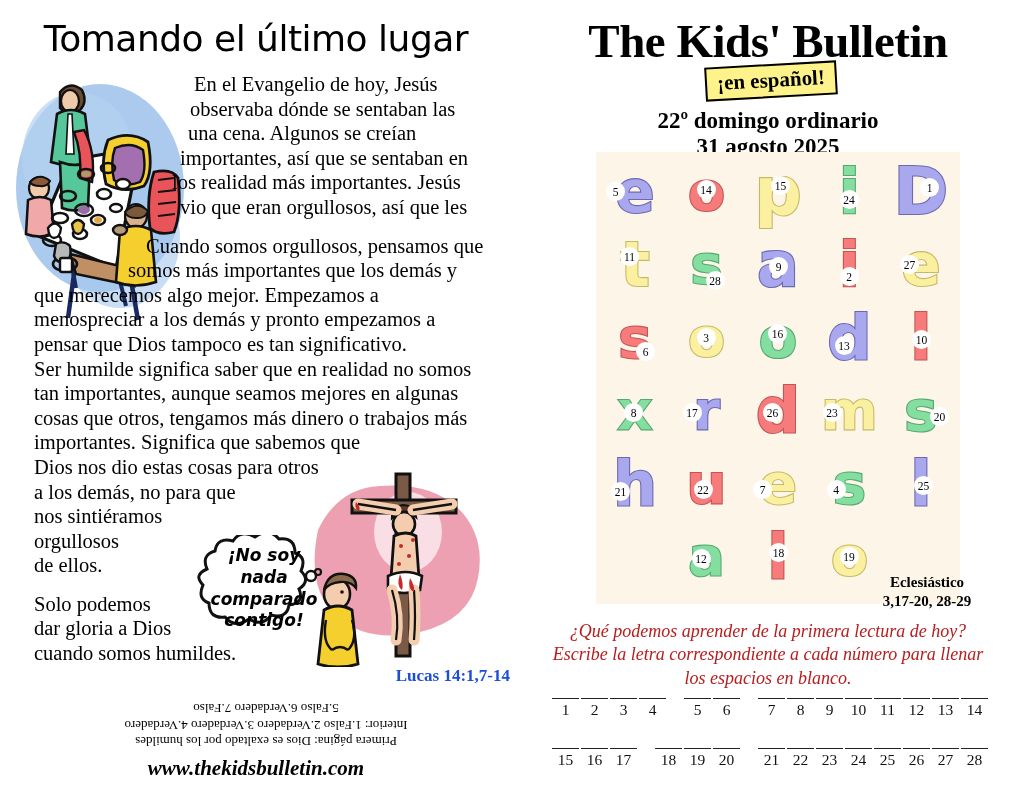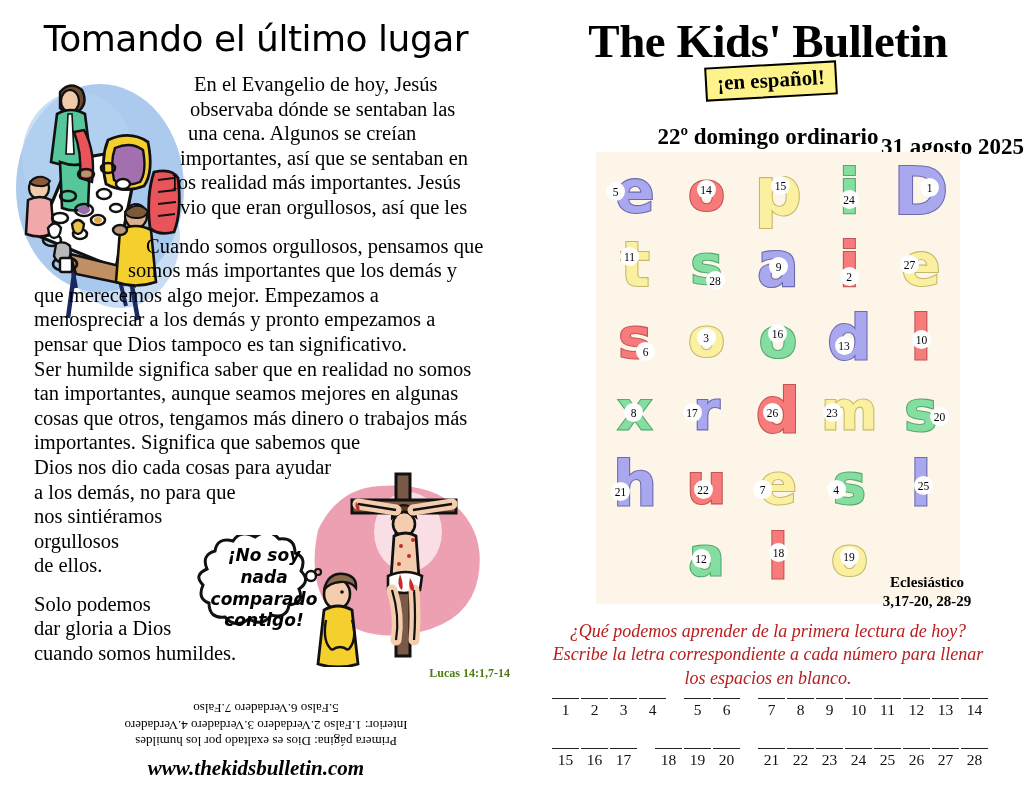--- a/index.html
+++ b/index.html
@@ -54,21 +54,21 @@
     position:absolute;left:203px;top:545px;width:122px;
     text-align:center;
     font-family:"DejaVu Sans", sans-serif;
     font-style:italic;font-weight:700;font-size:17px;line-height:1.28;color:#000;
     z-index:6;
   }
   #boy-illo{position:absolute;left:300px;top:562px;width:70px;height:105px;}
 
   #lucas-ref{
     position:absolute;left:370px;top:666px;width:140px;
-    font-size:12px;font-weight:700;text-align:right;color:#4d7c0f;
+    font-size:17px;font-weight:700;text-align:right;color:#1d4ed8;
     z-index:7;
   }
 
   #answer-key{
     position:absolute;left:56px;top:700px;width:420px;
     transform:rotate(180deg);
     text-align:center;
     font-size:13px;line-height:1.25;color:#000;
   }
 
@@ -93,24 +93,24 @@
     position:absolute;left:193px;top:64px;
     background:#fdf38a;border:2.5px solid #000;
     padding:2px 10px 3px 10px;
     transform:rotate(-3.2deg);
     font-family:"Liberation Serif", serif;
     font-weight:700;font-size:21px;color:#000;
     z-index:5;
   }
   #sunday-line{
     position:absolute;left:0;top:108px;width:512px;text-align:center;
-    font-weight:700;font-size:23px;color:#000;margin-top:16px;
+    font-weight:700;font-size:23px;color:#000;
   }
   #date-line{
-    position:absolute;left:0;top:134px;width:512px;text-align:right;
+    position:absolute;left:0;top:134px;width:512px;text-align:center;
     font-weight:700;font-size:23px;color:#000;
   }
 
   
   #puzzle-panel{
     position:absolute;left:84px;top:152px;width:364px;height:452px;
     background:#fdf5e7;
   }
   #letter-grid{
     position:absolute;left:84px;top:152px;width:364px;height:452px;
@@ -251,21 +251,21 @@
         <div class="para">
           <span class="ln i9">Cuando somos orgullosos, pensamos que</span>
           <span class="ln i10">somos más importantes que los demás y</span>
           <span class="ln i0">que merecemos algo mejor. Empezamos a</span>
           <span class="ln i0">menospreciar a los demás y pronto empezamos a</span>
           <span class="ln i0">pensar que Dios tampoco es tan significativo.</span>
           <span class="ln i0">Ser humilde significa saber que en realidad no somos</span>
           <span class="ln i0">tan importantes, aunque seamos mejores en algunas</span>
           <span class="ln i0">cosas que otros, tengamos más dinero o trabajos más</span>
           <span class="ln i0">importantes. Significa que sabemos que</span>
-          <span class="ln i0">Dios nos dio cada cosas para ayudar</span>
+          <span class="ln i0">Dios nos dio estas cosas para otros</span>
           <span class="ln i0">a los demás, no para que</span>
           <span class="ln i0">nos sintiéramos</span>
           <span class="ln i0">orgullosos</span>
           <span class="ln i0">de ellos.</span>
         </div>
         <div class="para">
           <span class="ln i0">Solo podemos</span>
           <span class="ln i0">dar gloria a Dios</span>
           <span class="ln i0">cuando somos humildes.</span>
         </div>

